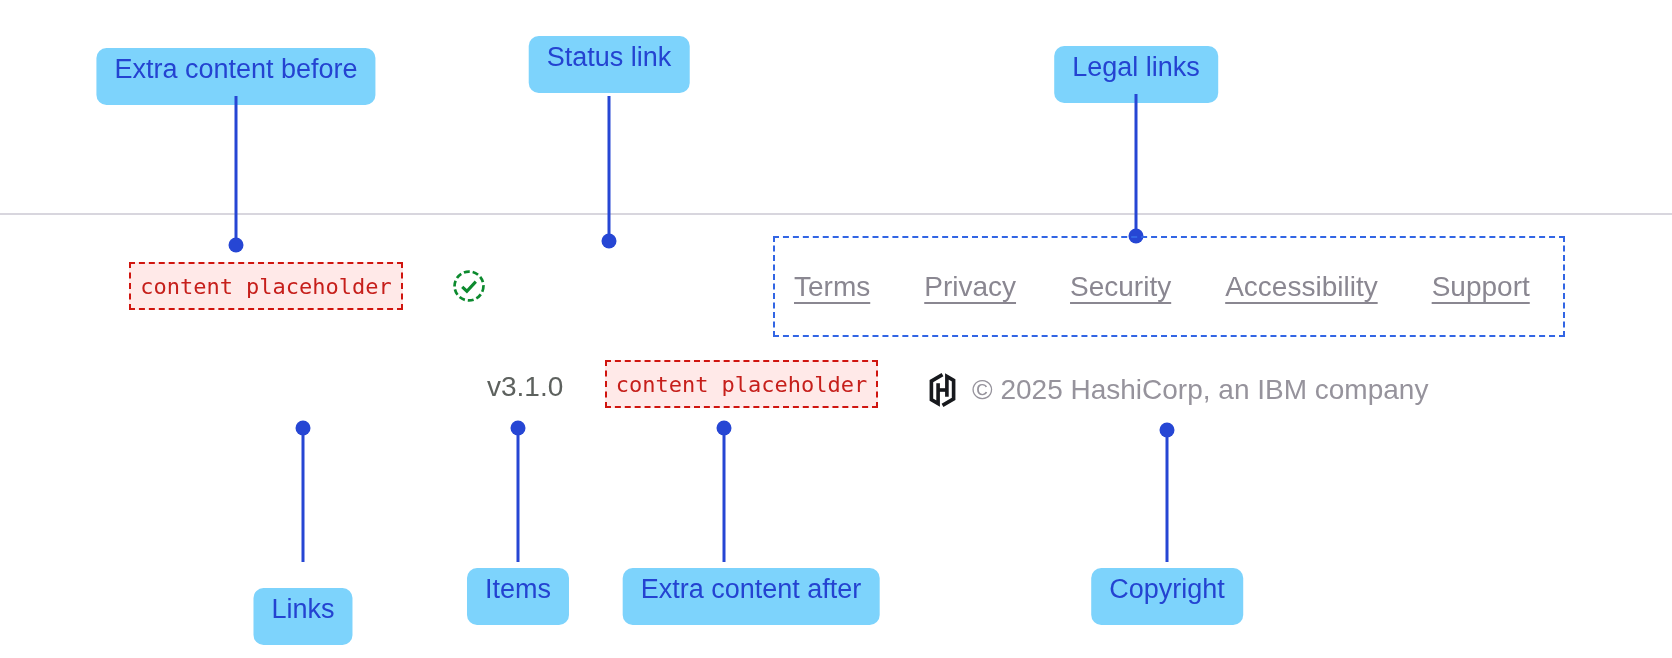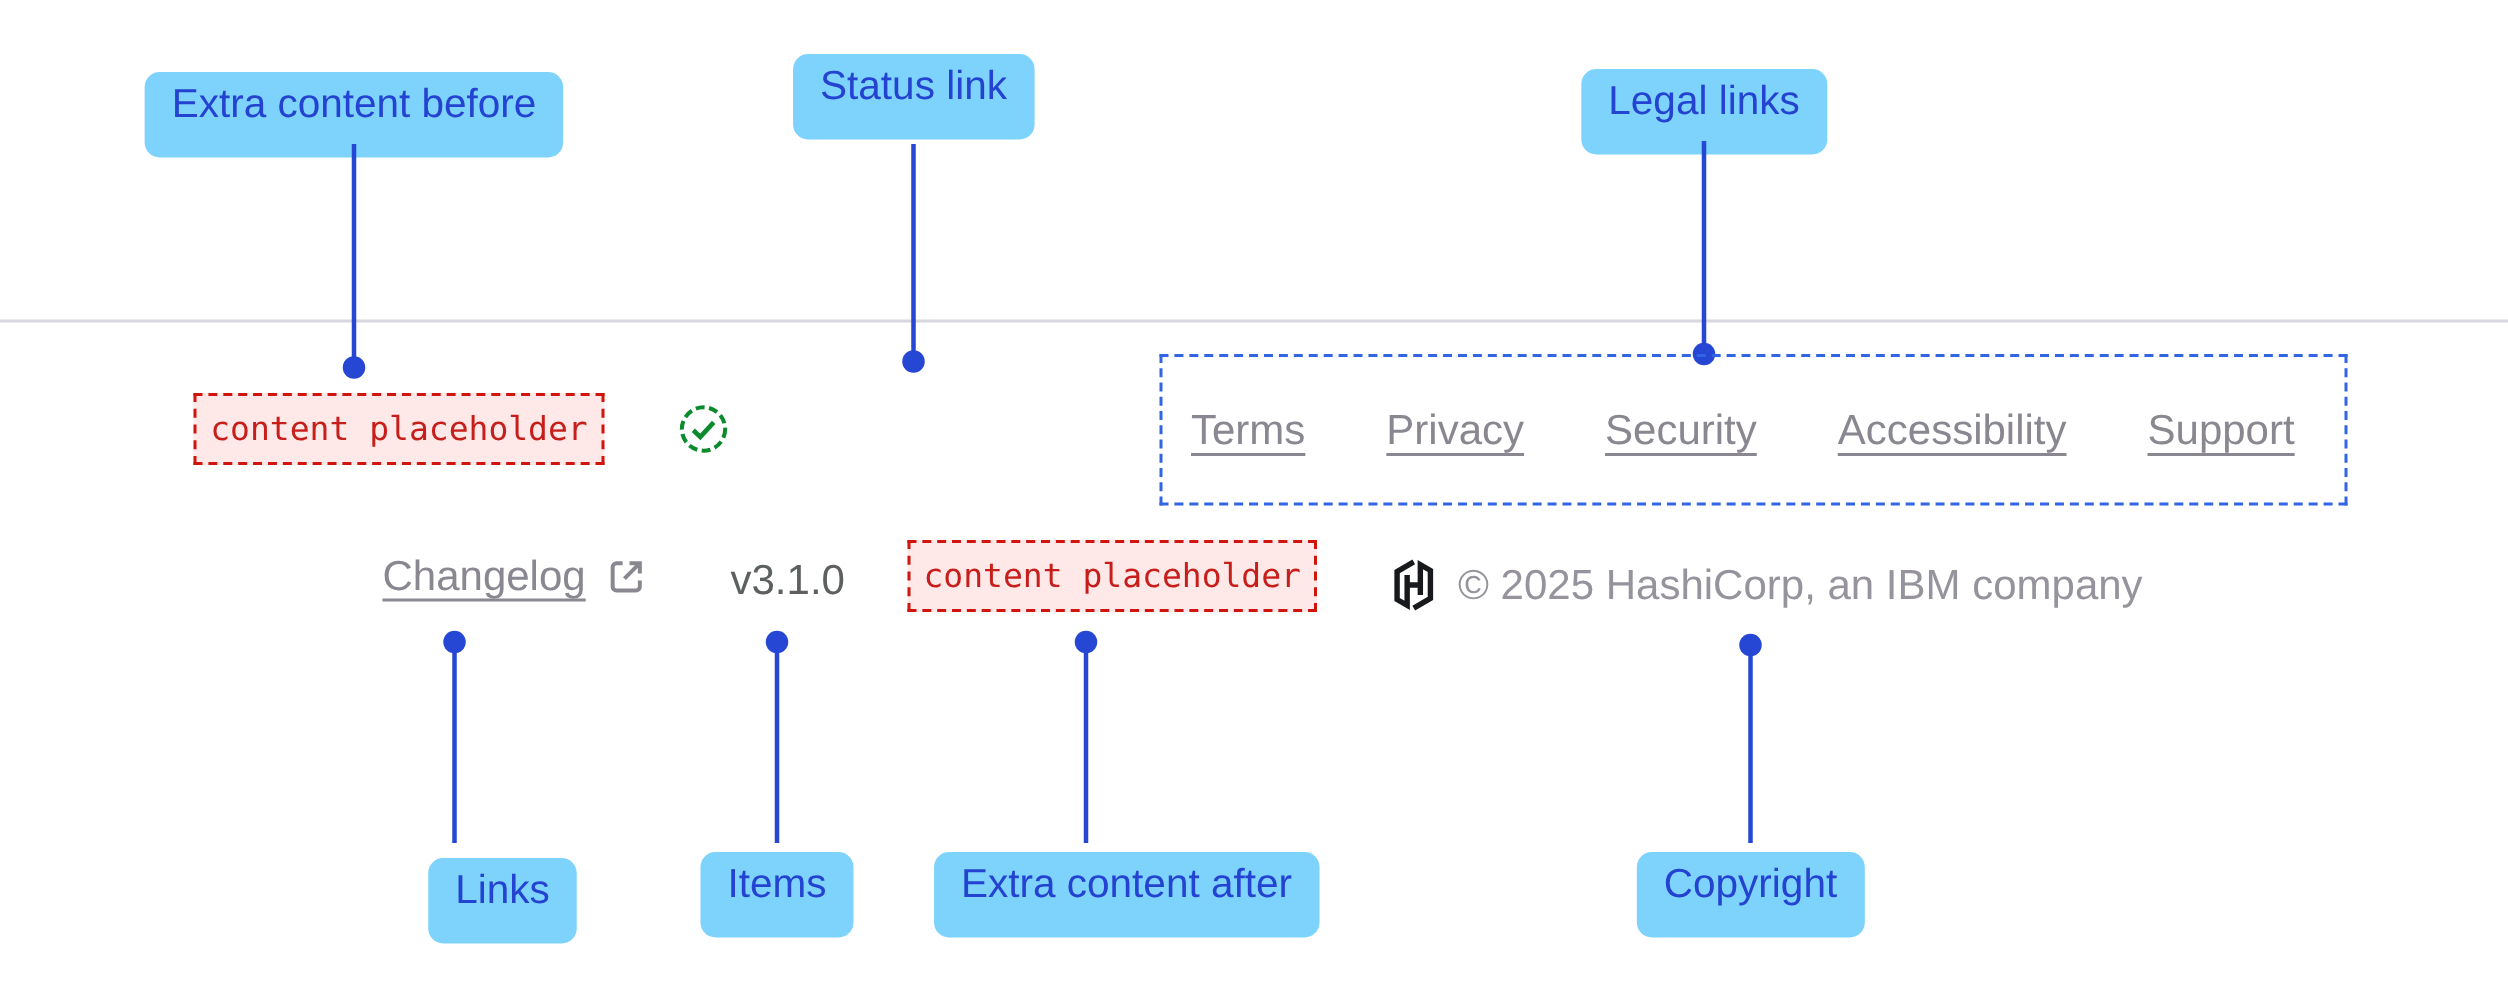--- a/index.html
+++ b/index.html
@@ -129,21 +129,21 @@
 <body>
 
 <div class="canvas">
 
   <div class="divider"></div>
 
   <div class="pill" style="left:236px; top:48px;">Extra content before</div>
   <div class="pill" style="left:609px; top:36px;">Status link</div>
   <div class="pill" style="left:1136px; top:46px;">Legal links</div>
 
-  <div class="pill" style="left:303px; top:572px;margin-left:32px;">Links</div>
+  <div class="pill" style="left:303px; top:588px;">Links</div>
   <div class="pill" style="left:518px; top:568px;">Items</div>
   <div class="pill" style="left:724px; top:568px;margin-left:27px;">Extra content after</div>
   <div class="pill" style="left:1167px; top:568px;">Copyright</div>
 
   <div class="line" style="left:236px; top:96px; height:142px;"></div>
   <div class="dot" style="left:236px; top:245px;"></div>
 
   <div class="line" style="left:609px; top:96px; height:138px;"></div>
   <div class="dot" style="left:609px; top:241px;"></div>
 
@@ -174,30 +174,20 @@
   </span>
 
   <div class="legalbox">
     <a class="glink">Terms</a>
     <a class="glink">Privacy</a>
     <a class="glink">Security</a>
     <a class="glink">Accessibility</a>
     <a class="glink">Support</a>
   </div>
 
-  <div class="changelog-group">
-    <a class="glink">Changelog</a>
-    <span style="display:inline-flex;">
-      <svg width="29" height="29" viewBox="0 0 24 24" fill="none" stroke="#8a8791" stroke-width="2.2">
-        <path d="M10 4.6 H6.6 A2.1 2.1 0 0 0 4.5 6.7 v10.8 a2.1 2.1 0 0 0 2.1 2.1 h10.8 a2.1 2.1 0 0 0 2.1-2.1 V14"></path>
-        <path d="M13.8 4.5 h5.7 v5.7"></path>
-        <path d="M19.2 4.8 L11 13"></path>
-      </svg>
-    </span>
-  </div>
 
   <span class="gtext" style="left:487px; top:371px; color:#5d615e;">v3.1.0</span>
 
   <div class="redbox" style="left:605px; top:360px; width:273px; height:48px;">
     <span>content placeholder</span>
   </div>
 
   <div class="copyright-group">
     <span style="display:inline-flex;">
       <svg width="31" height="36" viewBox="0 0 24 27" fill="none" stroke="#17191d" stroke-width="2.8">

